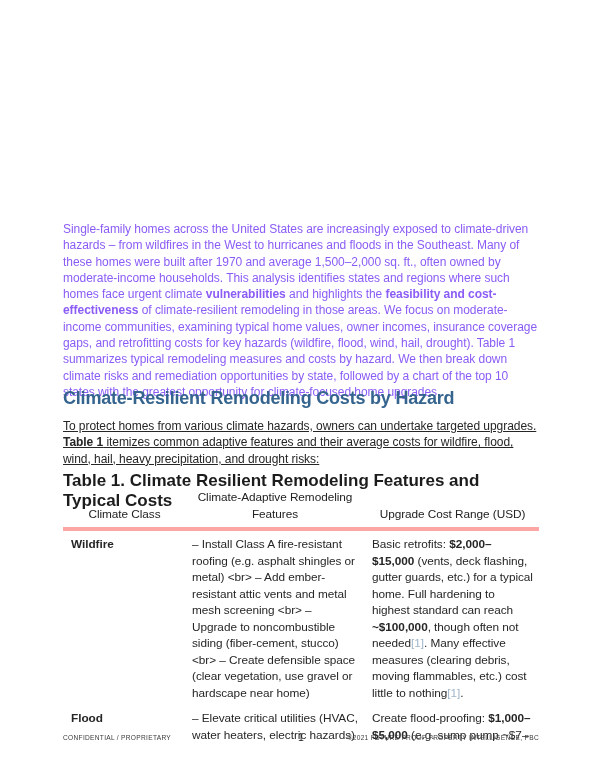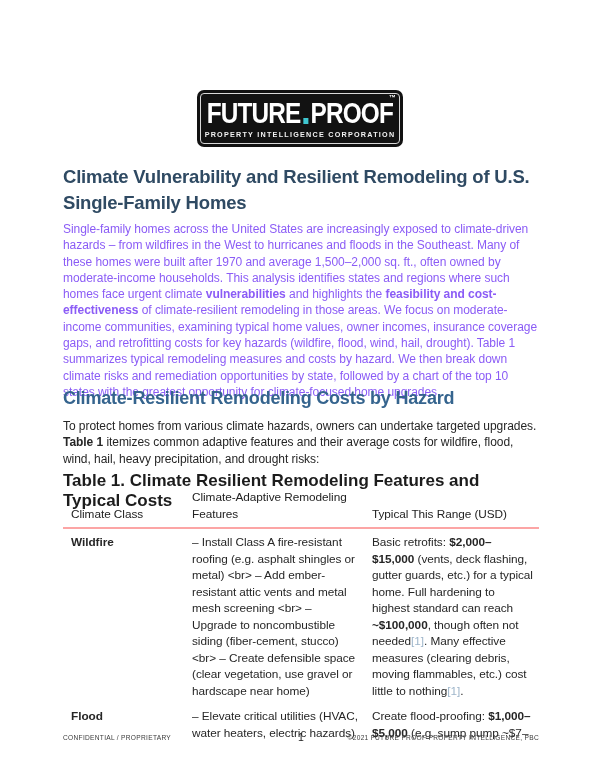--- a/index.html
+++ b/index.html
@@ -23,78 +23,68 @@
           margin-top:2px; white-space:nowrap; }
 
   
   h1.title { position:absolute; top:164px; left:63px; width:500px; font-size:18.5px;
           line-height:26px; font-weight:700; letter-spacing:-0.2px; color:#2F4A63; }
   .para1 { position:absolute; top:221px; left:63px; width:476px; font-size:12px;
           letter-spacing:-0.05px; line-height:16.3px; color:#8b5cf6; }
   h2.section { position:absolute; top:388px; left:63px; width:476px; font-size:18px;
           font-weight:700; letter-spacing:-0.2px; color:#35648E; }
   .para2 { position:absolute; top:418px; left:63px; width:476px; font-size:12px;
-          letter-spacing:-0.05px; line-height:16.3px; color:#262626; }
+          letter-spacing:-0.05px; line-height:16.3px; color:#262626;text-decoration:underline; }
   .caption { position:absolute; top:471px; left:63px; width:476px; font-size:17px;
           font-weight:700; color:#1c1c1c; }
 
   
   table.t1 { position:absolute; top:489px; left:63px; width:476px; border-collapse:collapse;
           table-layout:fixed; font-size:11.8px; line-height:16.5px; letter-spacing:-0.05px; }
   table.t1 col.c1 { width:121px; } table.t1 col.c2 { width:180px; } table.t1 col.c3 { width:175px; }
-  table.t1 th { text-align:left; vertical-align:bottom; font-weight:400; color:#222;
-          padding:0 6px 5px 8px; border-bottom:2px solid #fca5a5; }
+  table.t1 th { text-align:center; vertical-align:bottom; font-weight:400; color:#222;
+          padding:0 6px 5px 8px; border-bottom:4px solid #fca5a5; }
   table.t1 td { vertical-align:top; padding:5px 6px 4px 8px; color:#262626; }
   td.hazard { font-weight:700; color:#1c1c1c; }
   .b { font-weight:700; }
   .ref { color:#9FB6CB; }
 
   
   .footer { position:absolute; top:731px; left:63px; width:476px; height:16px; }
   .footer .left { position:absolute; left:0; top:3px; font-size:6.6px; letter-spacing:0.3px; color:#3a3a3a; }
   .footer .pageno { position:absolute; left:0; right:0; top:0; text-align:center;
           font-size:10.5px; color:#222; }
   .footer .right { position:absolute; right:0; top:3px; font-size:6.6px; letter-spacing:0.3px; color:#3a3a3a; }
 </style>
 </head>
 <body>
 
 <div class="page">
 
-  <div class="logo">
-    <div class="logo-main">
-      <span>FUTURE</span>
-        <span class="logo-dot"></span>
-        <span>PROOF</span>
-    </div>
-    <span class="logo-tm">™</span>
-    <div class="logo-tagline">PROPERTY INTELLIGENCE CORPORATION</div>
-  </div>
 
-  <h1 class="title">Climate Vulnerability and Resilient Remodeling of U.S. Single-Family Homes</h1>
 
   <p class="para1"><span>Single-family homes across the United States are increasingly exposed to climate-driven hazards – from wildfires in the West to hurricanes and floods in the Southeast. Many of these homes were built after 1970 and average 1,500–2,000 sq. ft., often owned by moderate-income households. This analysis identifies states and regions where such homes face urgent climate </span><span class="b">vulnerabilities</span><span> and highlights the </span><span class="b">feasibility and cost-effectiveness</span><span> of climate-resilient remodeling in those areas. We focus on moderate-income communities, examining typical home values, owner incomes, insurance coverage gaps, and retrofitting costs for key hazards (wildfire, flood, wind, hail, drought). Table 1 summarizes typical remodeling measures and costs by hazard. We then break down climate risks and remediation opportunities by state, followed by a chart of the top 10 states with the greatest opportunity for climate-focused home upgrades.</span></p>
 
   <h2 class="section">Climate-Resilient Remodeling Costs by Hazard</h2>
 
   <p class="para2"><span>To protect homes from various climate hazards, owners can undertake targeted upgrades. </span><span class="b">Table 1</span><span> itemizes common adaptive features and their average costs for wildfire, flood, wind, hail, heavy precipitation, and drought risks:</span></p>
 
   <p class="caption">Table 1. Climate Resilient Remodeling Features and Typical Costs</p>
 
   <table class="t1">
     <colgroup>
         <col class="c1">
         <col class="c2">
         <col class="c3">
       </colgroup>
     <thead>
       <tr>
         <th>Climate Class</th>
         <th>Climate-Adaptive Remodeling Features</th>
-        <th>Typical This Range (USD)</th>
+        <th>Upgrade Cost Range (USD)</th>
       </tr>
     </thead>
     <tbody>
       <tr>
         <td class="hazard">Wildfire</td>
         <td><span>– Install Class A fire-resistant roofing (e.g. asphalt shingles or metal) &lt;br&gt; – Add ember-resistant attic vents and metal mesh screening &lt;br&gt; – Upgrade to noncombustible siding (fiber-cement, stucco) &lt;br&gt; – Create defensible space (clear vegetation, use gravel or hardscape near home)</span></td>
         <td><span>Basic retrofits: </span><span class="b">$2,000–$15,000</span><span> (vents, deck flashing, gutter guards, etc.) for a typical home. Full hardening to highest standard can reach </span><span class="b">~$100,000</span><span>, though often not needed</span><span class="ref">[1]</span><span>. Many effective measures (clearing debris, moving flammables, etc.) cost little to nothing</span><span class="ref">[1]</span><span>.</span></td>
       </tr>
       <tr>
         <td class="hazard">Flood</td>

